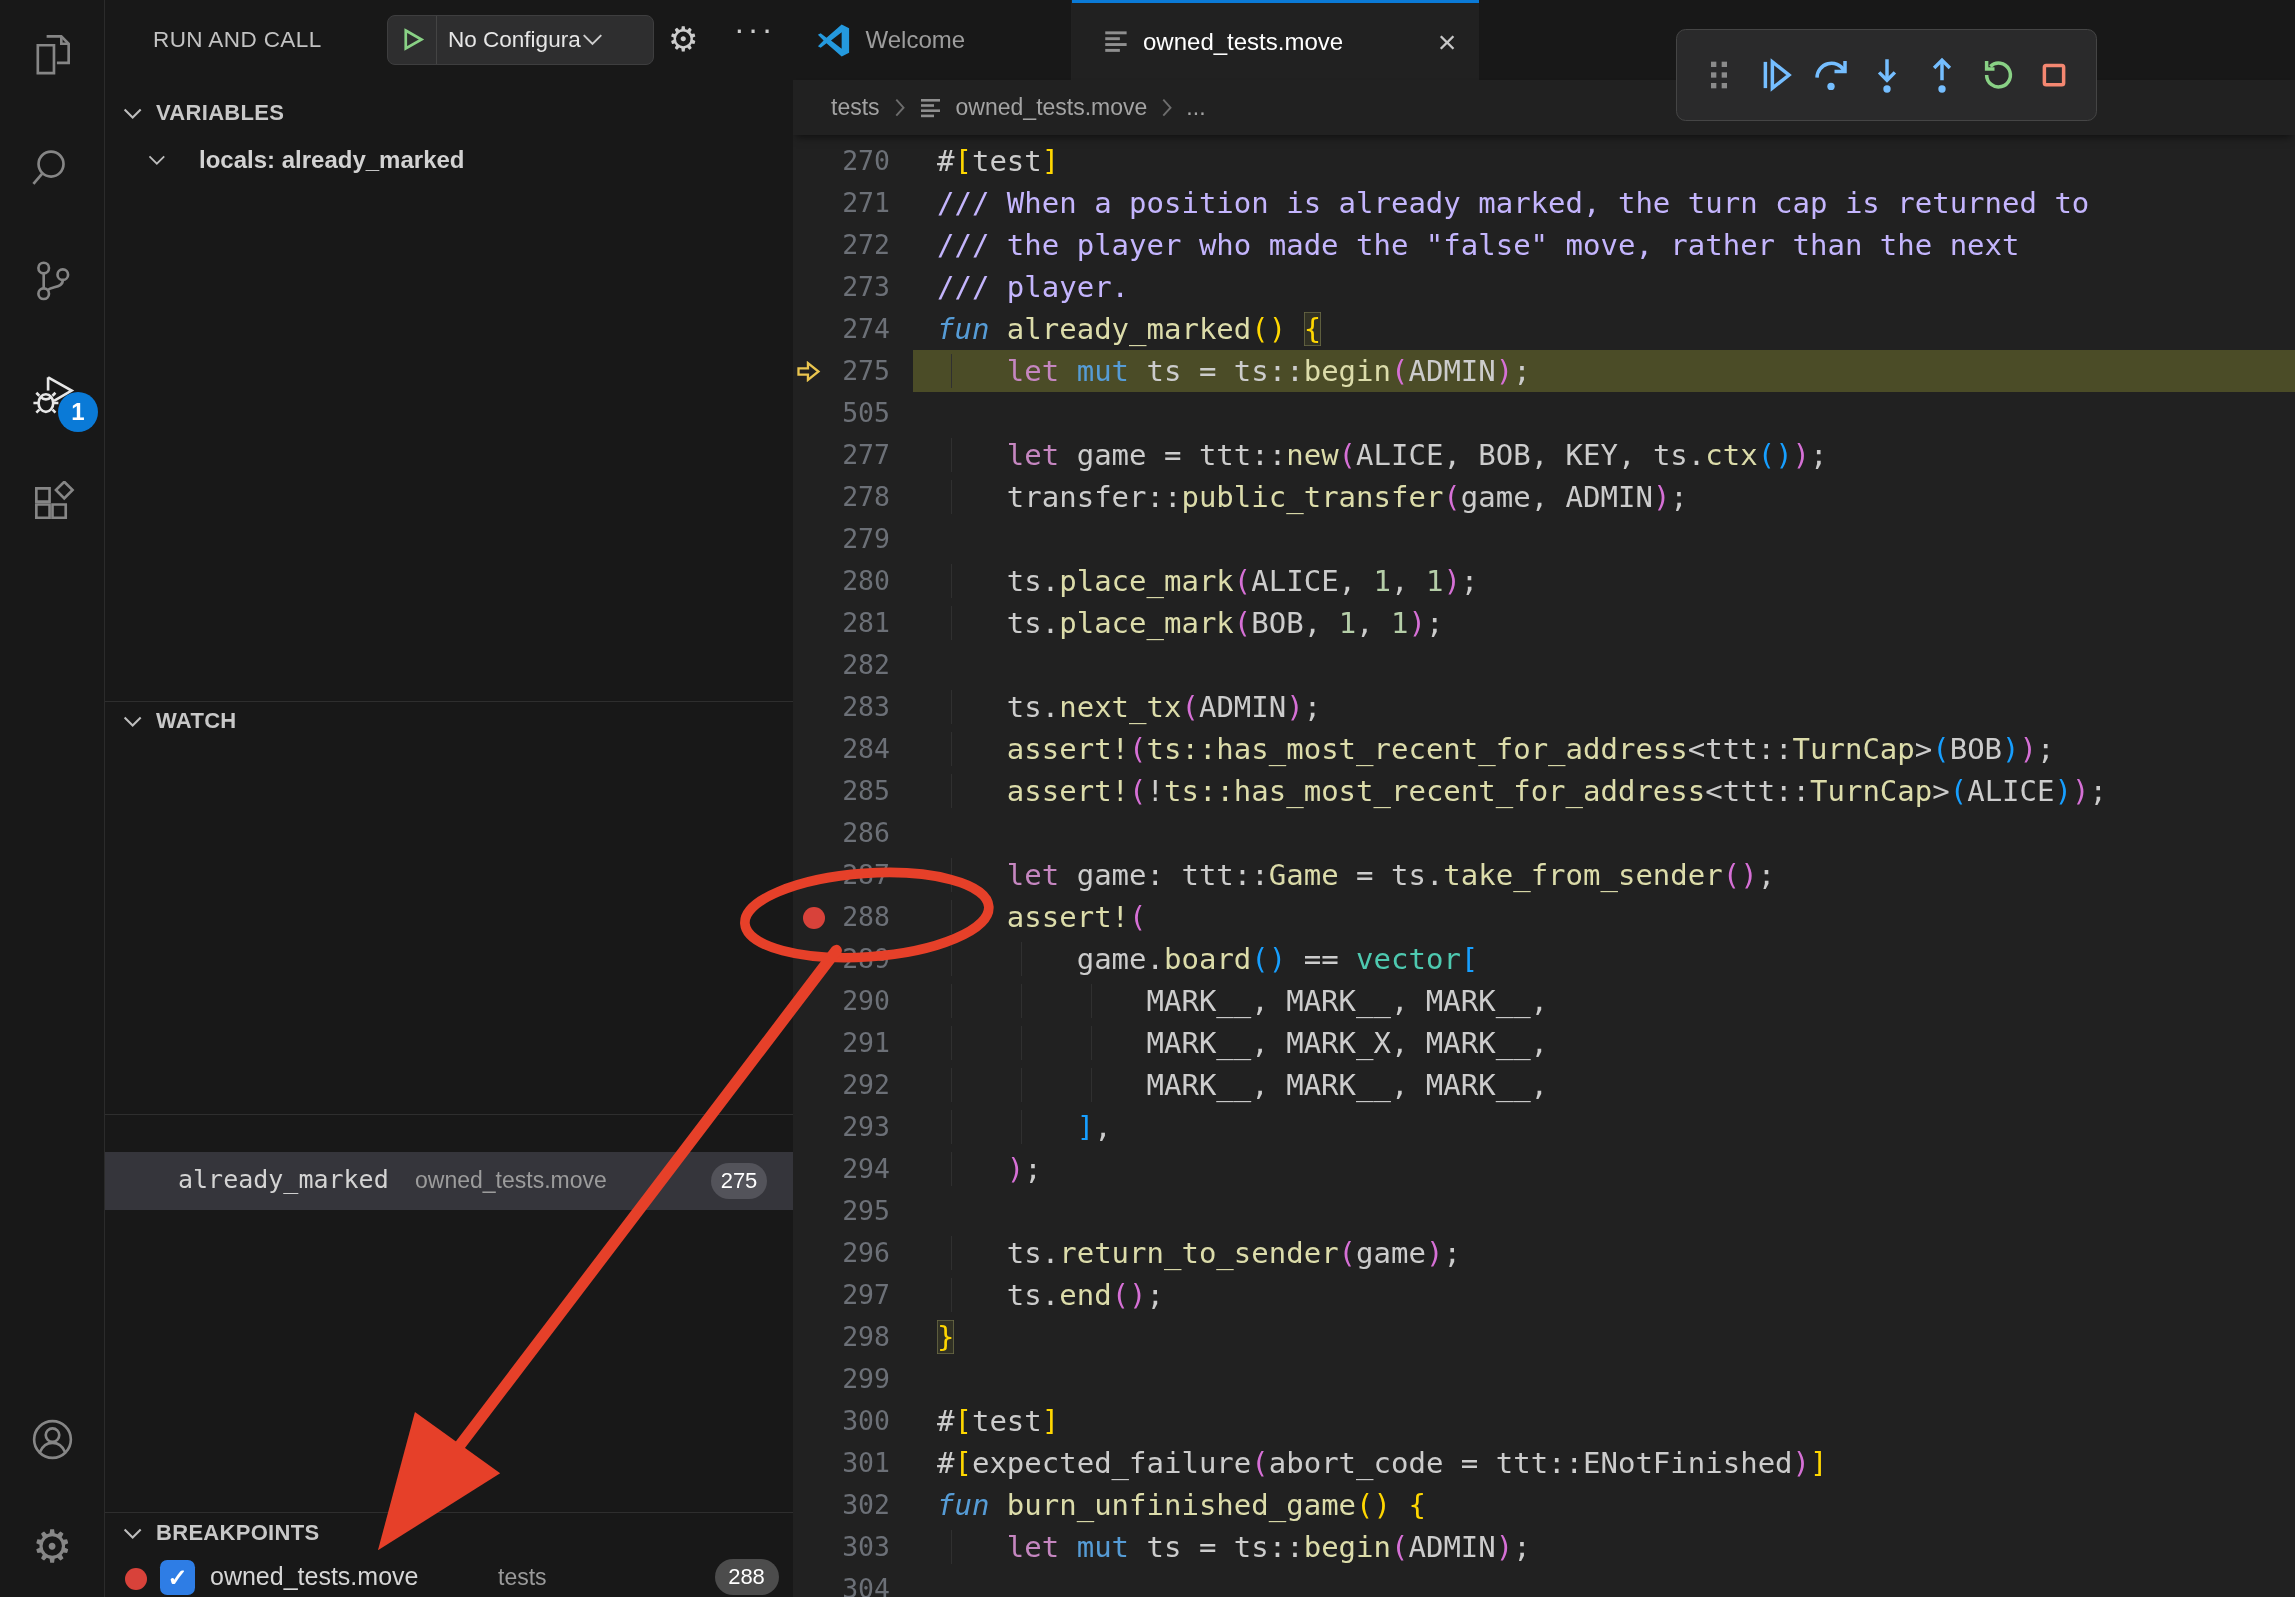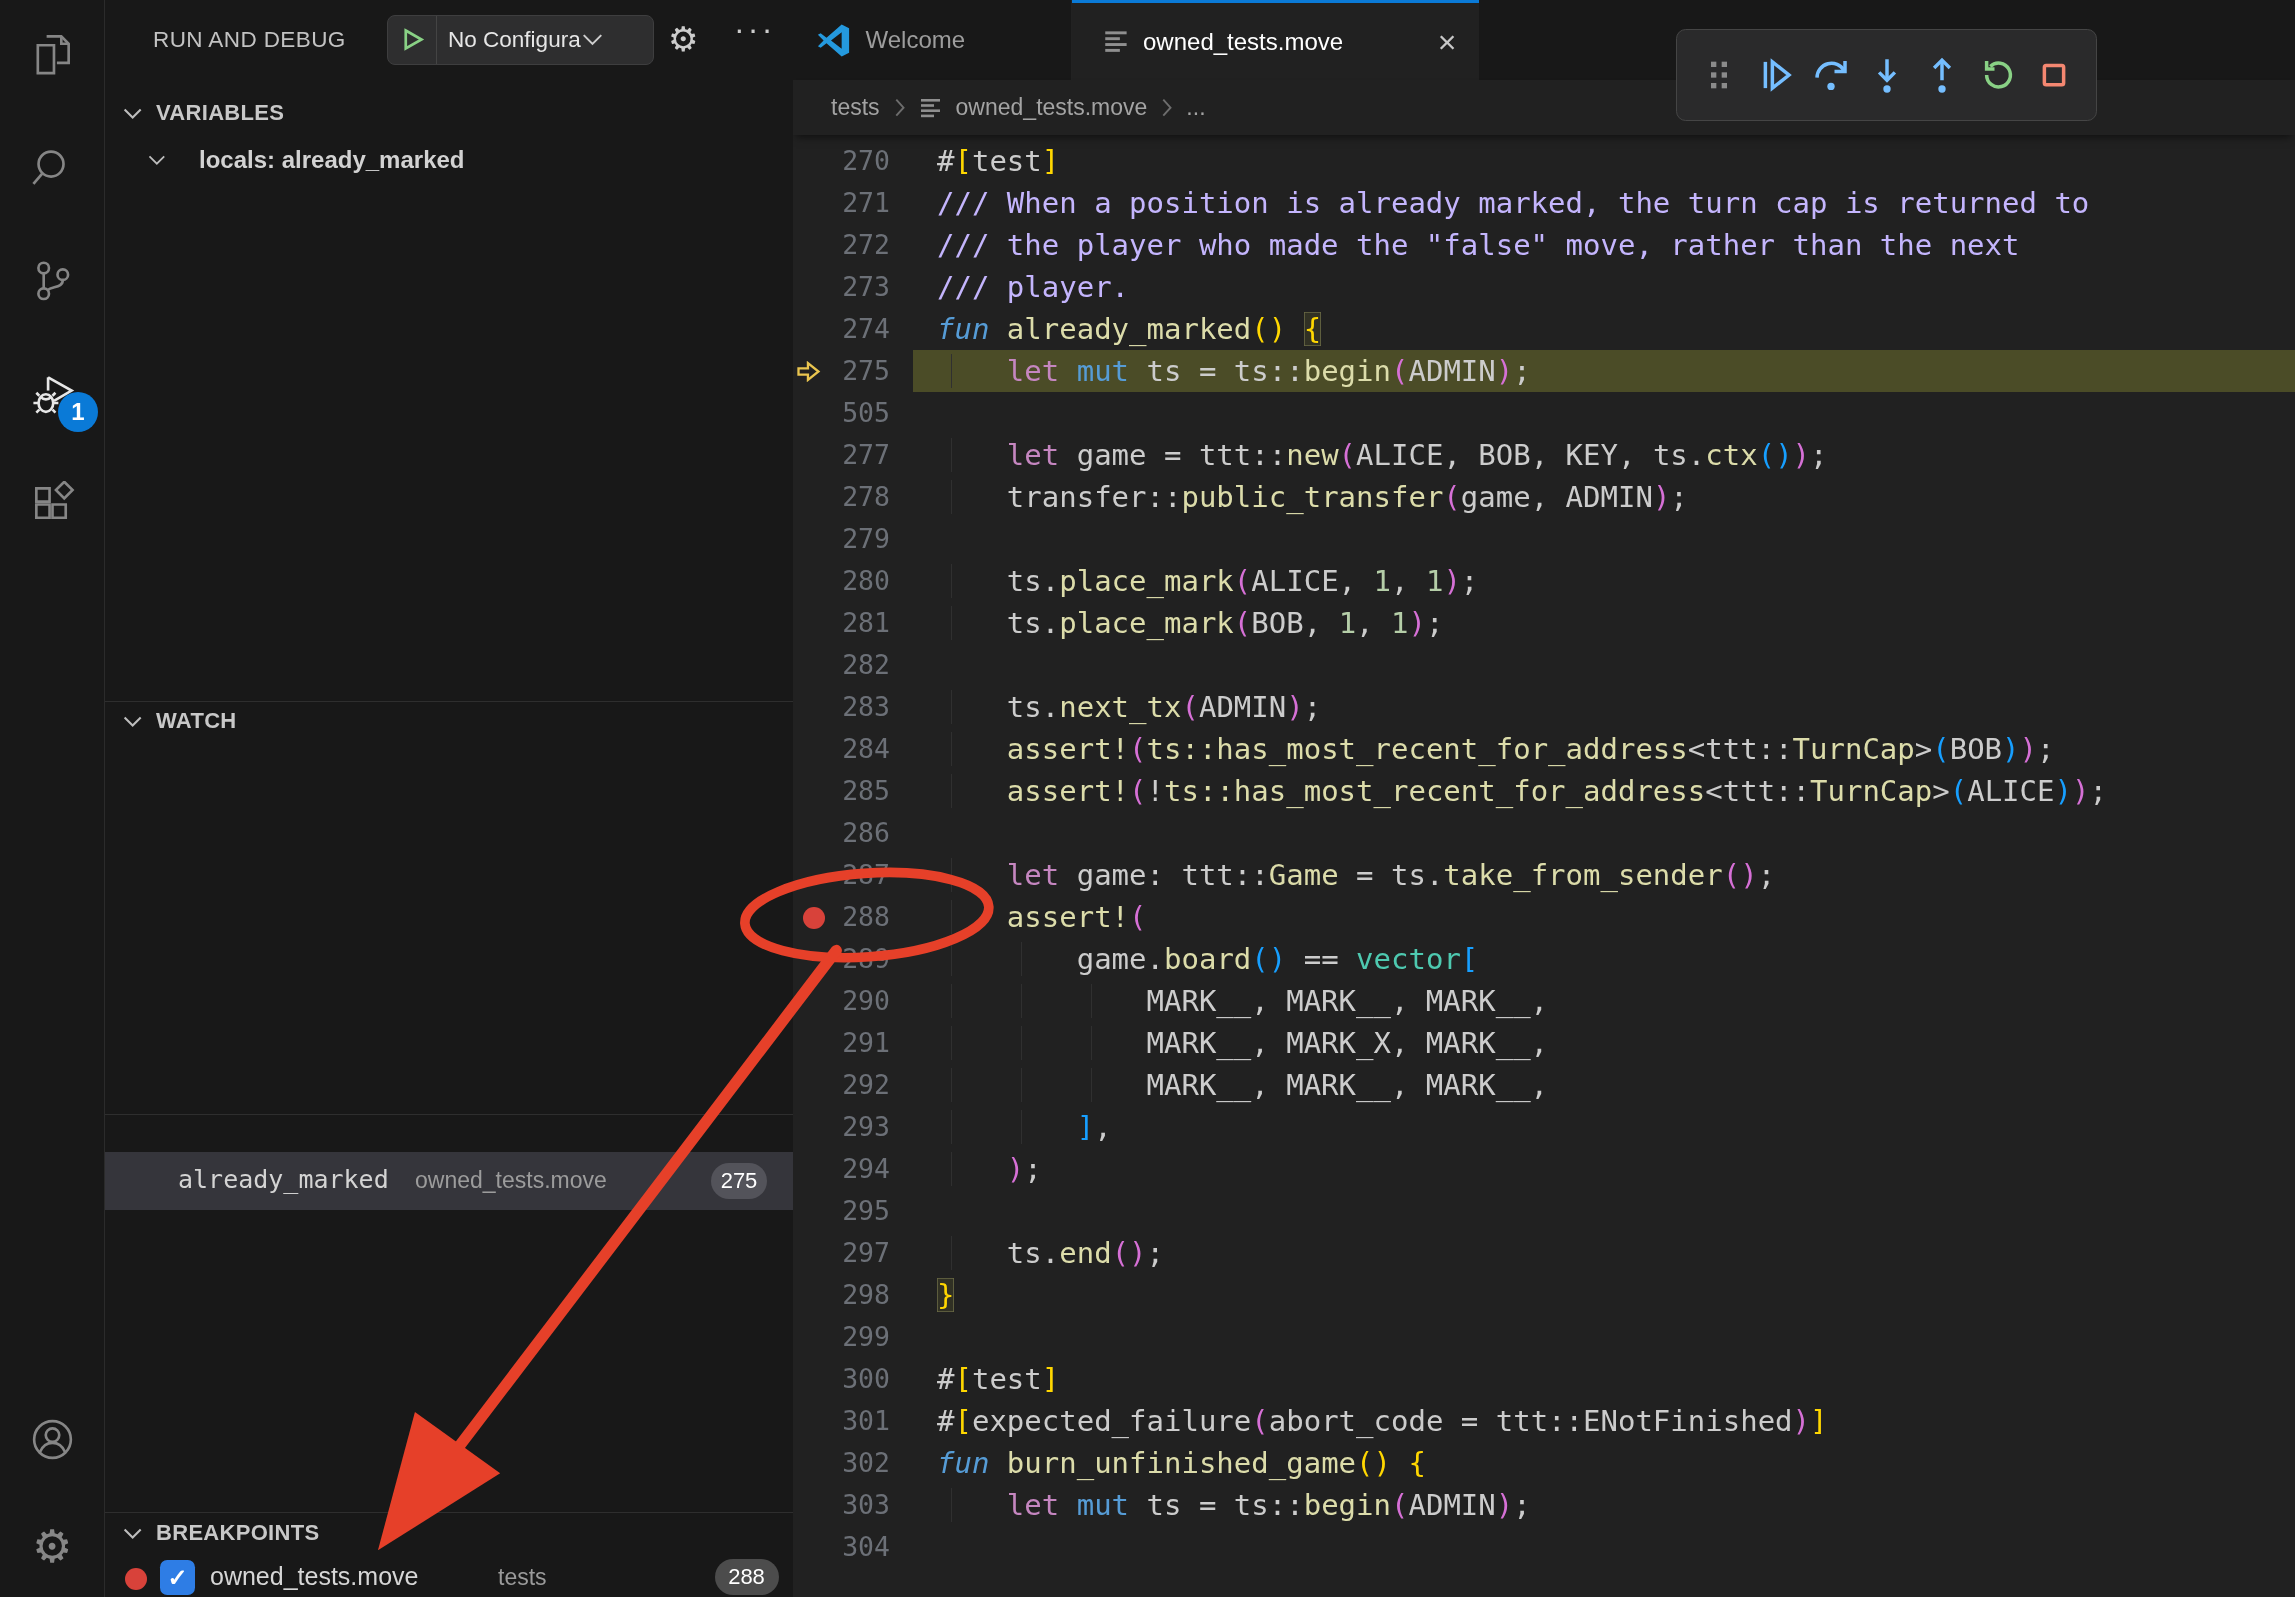--- a/index.html
+++ b/index.html
@@ -155,21 +155,21 @@
           <circle cx="16" cy="13" r="4.6"></circle>
         <path d="M7.5 24.5c1.8-4.2 5-6.2 8.5-6.2s6.7 2 8.5 6.2"></path>
       </svg>
     </div>
     <div class="act-item" style="top:1502px;">
       <span class="gear-glyph">⚙</span>
     </div>
   </div>
 
   <div id="sidebar">
-    <div id="sb-title">RUN AND DEBUG</div>
+    <div id="sb-title">RUN AND CALL</div>
 
     <div id="config-ctl">
       <svg class="play" viewBox="0 0 24 24">
           <path d="M6 4l14 8-14 8z"></path>
         </svg>
       <div class="sep"></div>
       <span id="config-label">No Configura</span>
       <svg class="chev" viewBox="0 0 24 14">
           <path d="M2 2l10 10L22 2"></path>
         </svg>
@@ -419,20 +419,26 @@
           <div class="gutter">
             <span class="lnum">294</span>
           </div>
           <pre class="ltext"><span class="tk-ind">    </span><span class="tk-b2">)</span><span class="tk-fg">;</span></pre>
         </div>
         <div class="code-row">
           <div class="gutter">
             <span class="lnum">295</span>
           </div>
           <pre class="ltext"></pre>
+        </div>
+        <div class="code-row">
+          <div class="gutter">
+            <span class="lnum">296</span>
+          </div>
+          <pre class="ltext"><span class="tk-ind">    </span><span class="tk-fg">ts.</span><span class="tk-fn">return_to_sender</span><span class="tk-b2">(</span><span class="tk-fg">game</span><span class="tk-b2">)</span><span class="tk-fg">;</span></pre>
         </div>
         <div class="code-row">
           <div class="gutter">
             <span class="lnum">297</span>
           </div>
           <pre class="ltext"><span class="tk-ind">    </span><span class="tk-fg">ts.</span><span class="tk-fn">end</span><span class="tk-b2">()</span><span class="tk-fg">;</span></pre>
         </div>
         <div class="code-row">
           <div class="gutter">
             <span class="lnum">298</span>

